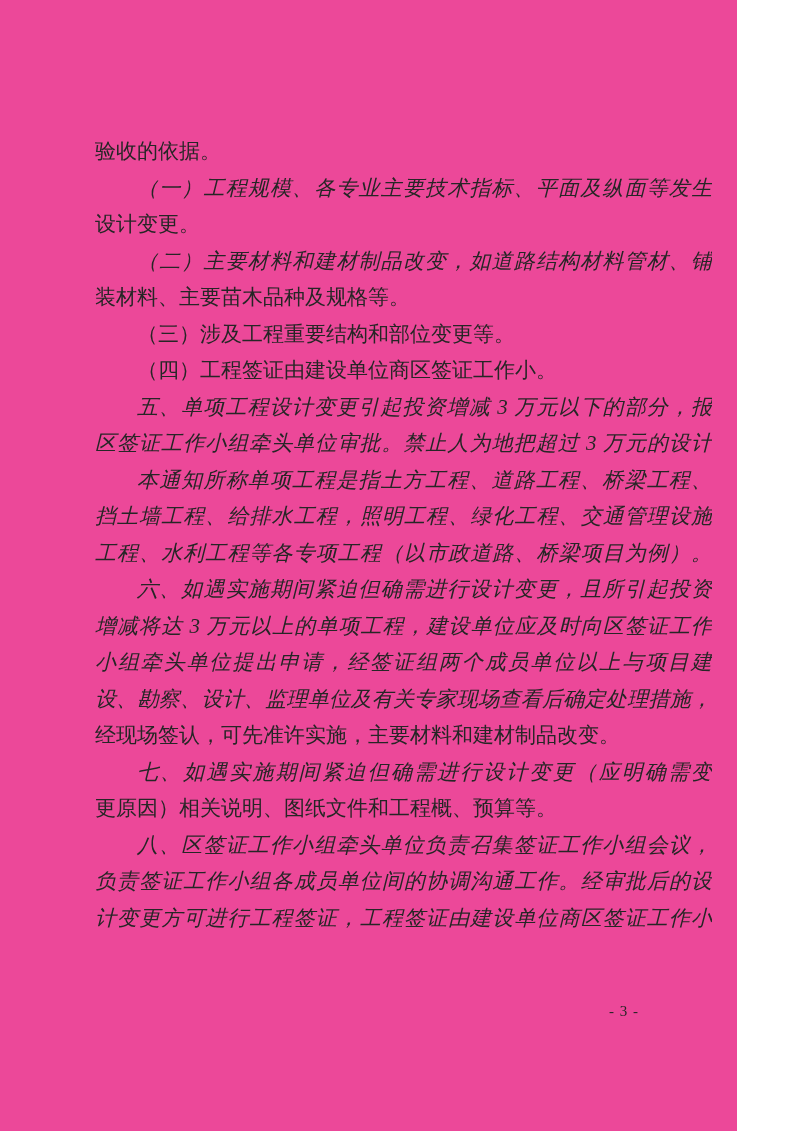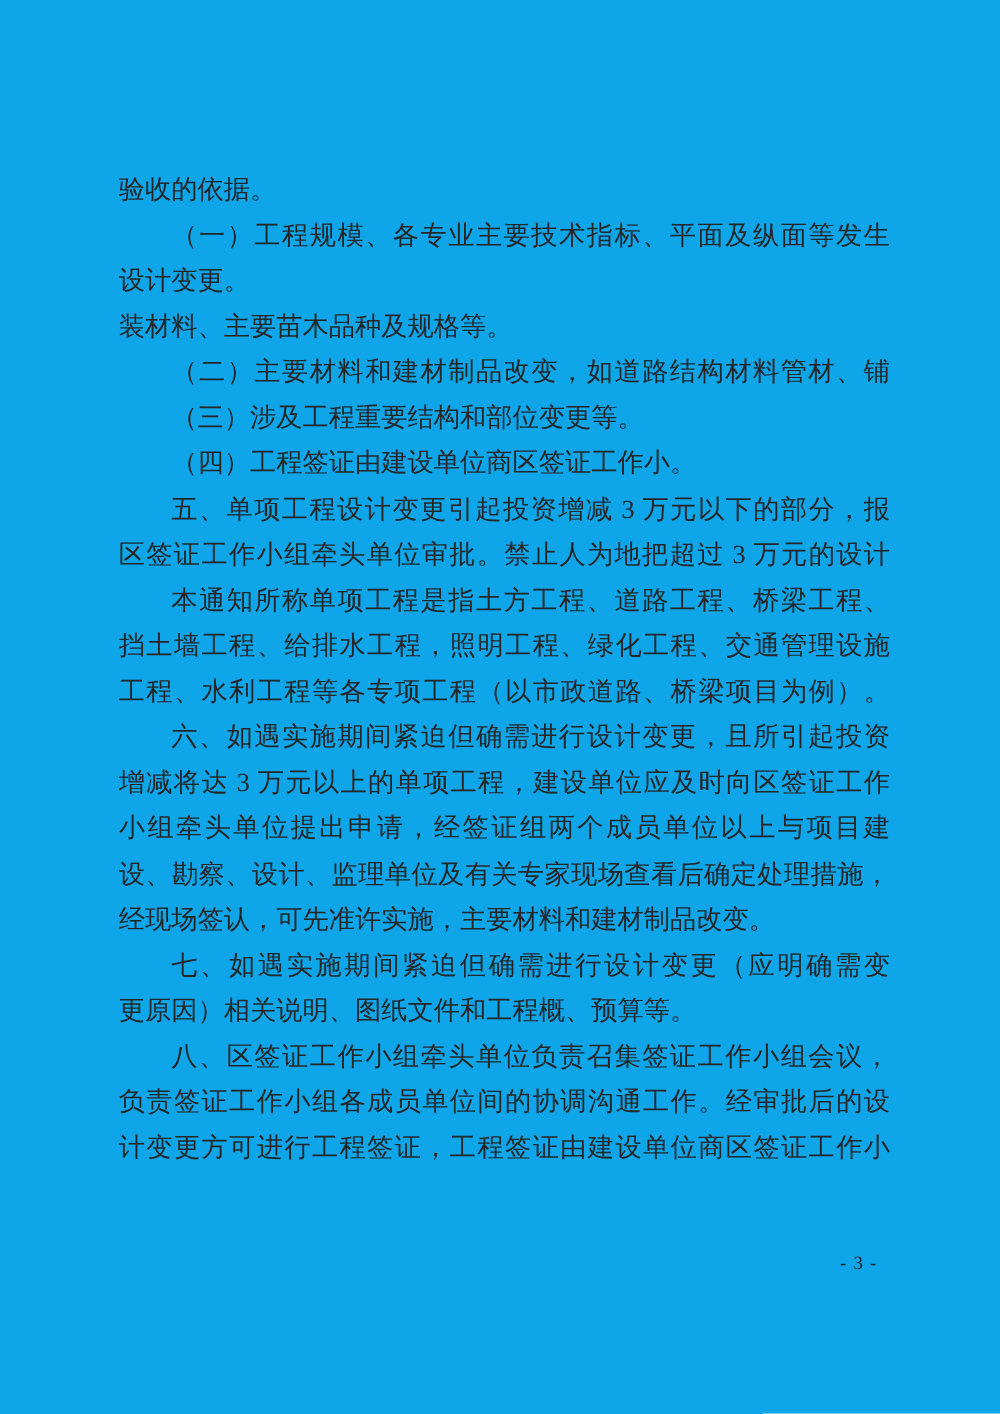--- a/index.html
+++ b/index.html
@@ -5,23 +5,23 @@
   * { margin: 0; padding: 0; box-sizing: border-box; }
   html, body {
     width: 800px;
     height: 1131px;
     background: #ffffff;
     font-family: "Liberation Serif", "DejaVu Serif", serif;
     overflow: hidden;
   }
   .page {
     position: relative;
-    width: 800px;
+    width: 737px;
     height: 1131px;
-    background: #0ea5e9;
+    background: #ec4899;
   }
   .textblock {
     position: absolute;
     left: 95px;
     top: 133px;
     width: 617px;
   }
   .line {
     height: 36.5px;
     line-height: 36.5px;
@@ -30,40 +30,41 @@
     white-space: nowrap;
     overflow: hidden;
   }
   .line.indent {
     text-indent: 42px;
   }
   .line.fill {
     white-space: normal;
     text-align: justify;
     text-align-last: justify;
+    font-style: italic;
   }
   .page-number {
     position: absolute;
     top: 1003px;
     right: 98px;
     font-size: 15px;
     color: #262626;
     letter-spacing: 1px;
   }
 </style>
 </head>
 <body>
 
 <div class="page">
   <div class="textblock" id="document-body">
       <div class="line">验收的依据。</div>
       <div class="line indent fill">（一）工程规模、各专业主要技术指标、平面及纵面等发生</div>
       <div class="line">设计变更。</div>
+      <div class="line indent fill">（二）主要材料和建材制品改变，如道路结构材料管材、铺</div>
       <div class="line">装材料、主要苗木品种及规格等。</div>
-      <div class="line indent fill">（二）主要材料和建材制品改变，如道路结构材料管材、铺</div>
       <div class="line indent">（三）涉及工程重要结构和部位变更等。</div>
       <div class="line indent">（四）工程签证由建设单位商区签证工作小。</div>
       <div class="line indent fill">五、单项工程设计变更引起投资增减 3 万元以下的部分，报</div>
       <div class="line fill">区签证工作小组牵头单位审批。禁止人为地把超过 3 万元的设计</div>
       <div class="line indent fill">本通知所称单项工程是指土方工程、道路工程、桥梁工程、</div>
       <div class="line fill">挡土墙工程、给排水工程，照明工程、绿化工程、交通管理设施</div>
       <div class="line fill">工程、水利工程等各专项工程（以市政道路、桥梁项目为例）。</div>
       <div class="line indent fill">六、如遇实施期间紧迫但确需进行设计变更，且所引起投资</div>
       <div class="line fill">增减将达 3 万元以上的单项工程，建设单位应及时向区签证工作</div>
       <div class="line fill">小组牵头单位提出申请，经签证组两个成员单位以上与项目建</div>

